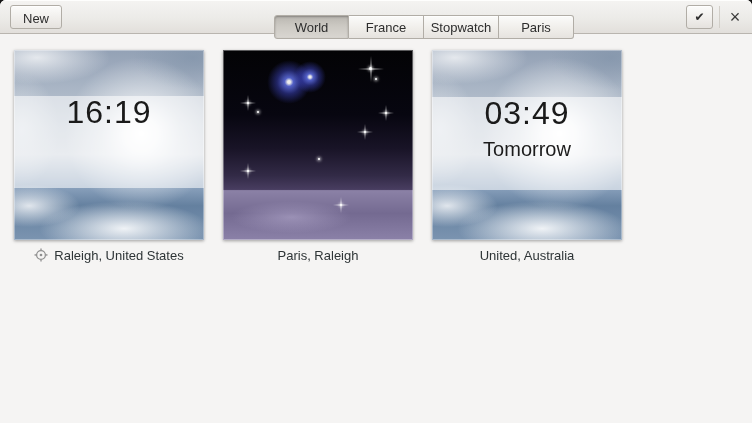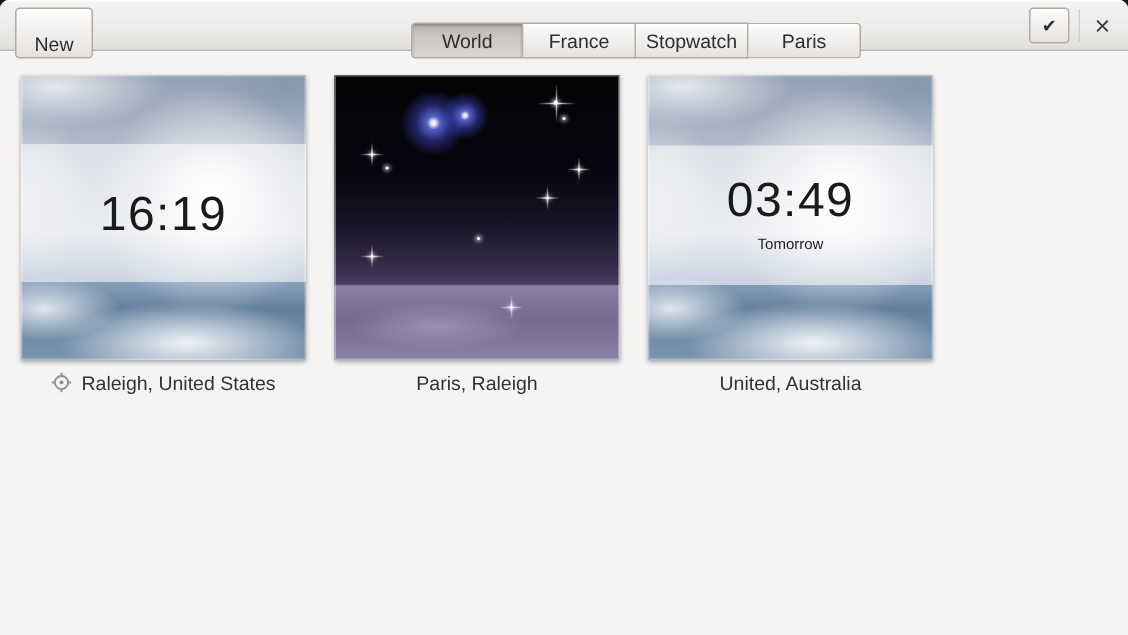--- a/index.html
+++ b/index.html
@@ -28,21 +28,21 @@
   }
   .btn {
     height:24px;
     border:1px solid #b1ada6;
     border-radius:3px;
     background:linear-gradient(180deg,#fcfcfb 0%,#efedea 60%,#e5e2de 100%);
     box-shadow:inset 0 1px rgba(255,255,255,0.8);
     font-family:inherit; font-size:13px; color:#2d2d2d;
     cursor:pointer;
   }
-  .new-btn { position:absolute; left:10px; top:5px; padding:16px 12px; }
+  .new-btn { position:absolute; left:10px; top:5px; padding:5px 12px; }
 
   .tabs {
     position:absolute; left:50%; top:15px; transform:translateX(-50%);
     display:flex;
     margin-left:48px;
   }
   .tab {
     width:75px; height:24px;
     border:1px solid #b1ada6; border-left:none;
     background:linear-gradient(180deg,#fbfbfa 0%,#efede9 60%,#e6e3df 100%);
@@ -85,26 +85,26 @@
       radial-gradient(ellipse 55% 20% at 12% 4%,  rgba(233,236,240,0.95), rgba(233,236,240,0) 70%),
       radial-gradient(ellipse 28% 42% at 4% 42%,  rgba(222,227,233,0.85), rgba(222,227,233,0) 70%),
       radial-gradient(ellipse 45% 24% at 94% 4%,  rgba(130,148,170,0.75), rgba(130,148,170,0) 70%),
       radial-gradient(ellipse 62% 20% at 58% 94%, rgba(246,248,250,0.95), rgba(246,248,250,0) 72%),
       radial-gradient(ellipse 38% 16% at 8% 82%,  rgba(238,241,245,0.9),  rgba(238,241,245,0) 70%),
       linear-gradient(180deg,#93a1b5 0%,#a9b5c5 20%,#c0c9d4 40%,#ccd3dc 55%,#8aa1bc 72%,#64809f 82%,#7b94b0 100%);
   }
   .band {
     position:absolute; left:0; right:0; top:24%; height:48.5%;
     background:rgba(255,255,255,0.56);
-    display:flex; flex-direction:column; align-items:center; justify-content:center;
+    display:flex; flex-direction:column; align-items:center; justify-content:flex-start;
   }
   .time {
     font-size:32px; letter-spacing:1px; color:#1a1a1a; line-height:1;
   }
-  .subtime { font-size:10px; color:#1c1c1c; margin-top:9px; }
+  .subtime { font-size:20px; color:#1c1c1c; margin-top:9px; }
 
   
   .photo.night {
     background:
       radial-gradient(ellipse 45% 12% at 36% 88%, rgba(183,173,208,0.55), rgba(183,173,208,0) 70%),
       linear-gradient(180deg,#030305 0%,#070610 34%,#191427 52%,#322a46 66%,#483d60 73.4%,#8b81a6 74%,#746a91 86%,#8b81a8 100%);
   }
   .glow {
     position:absolute; border-radius:50%;
     background:radial-gradient(circle,

